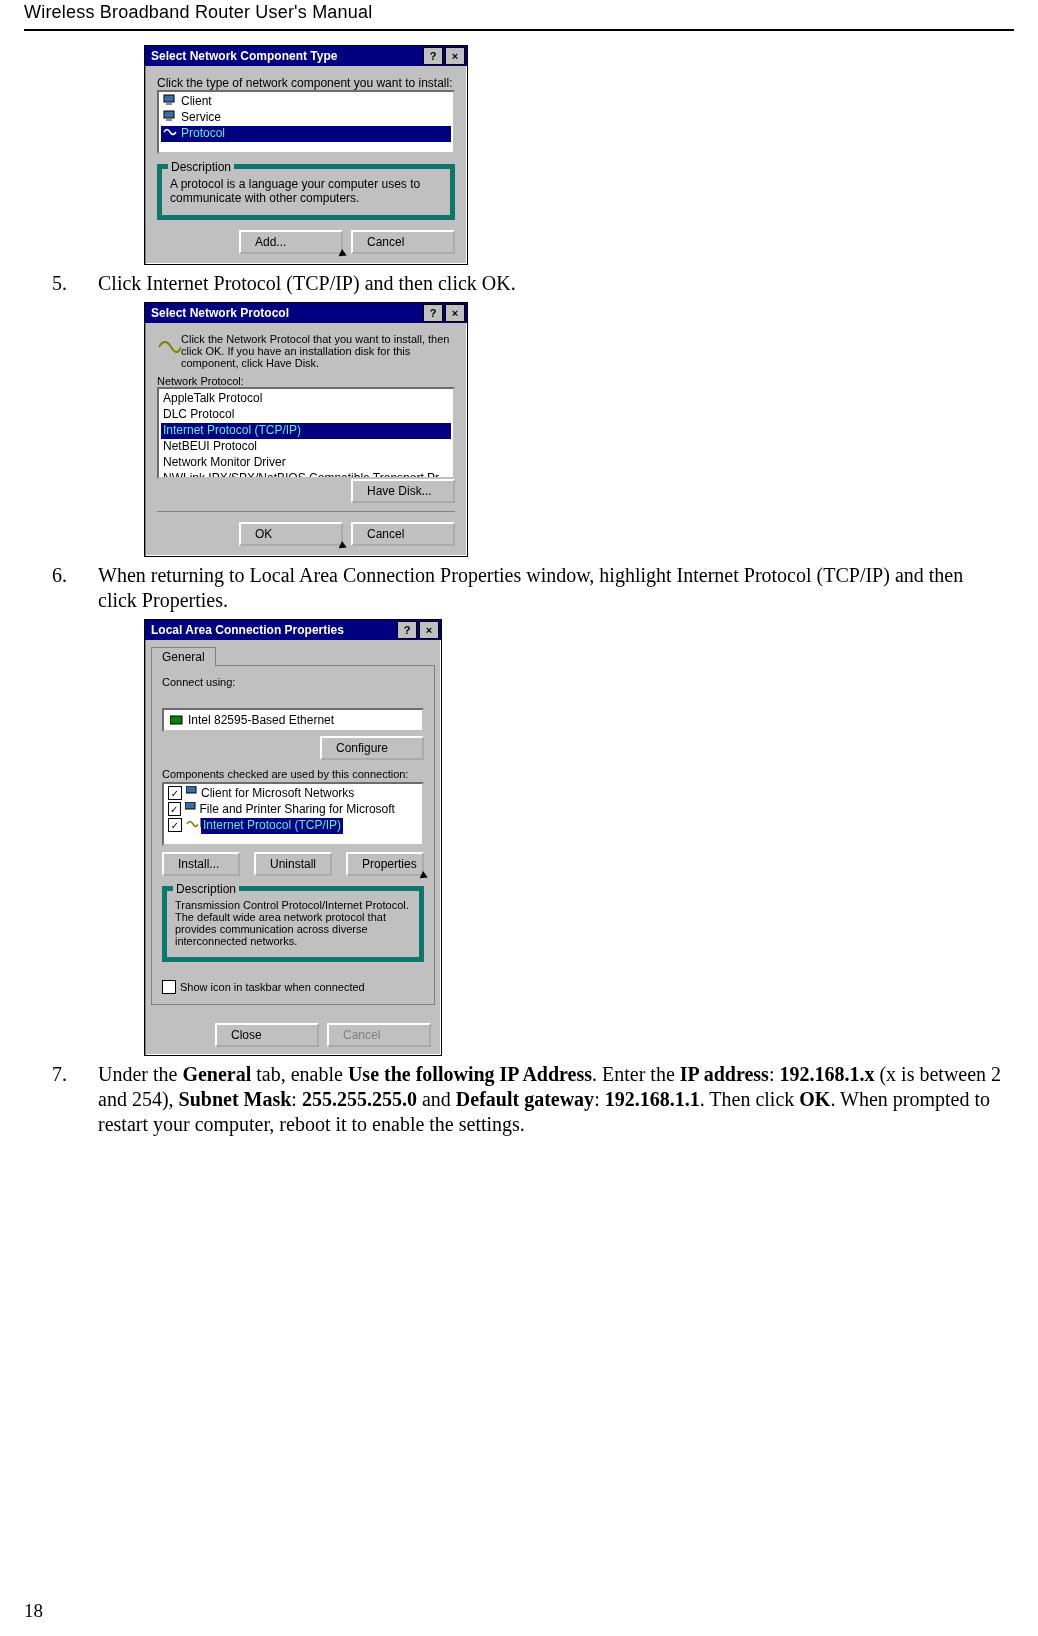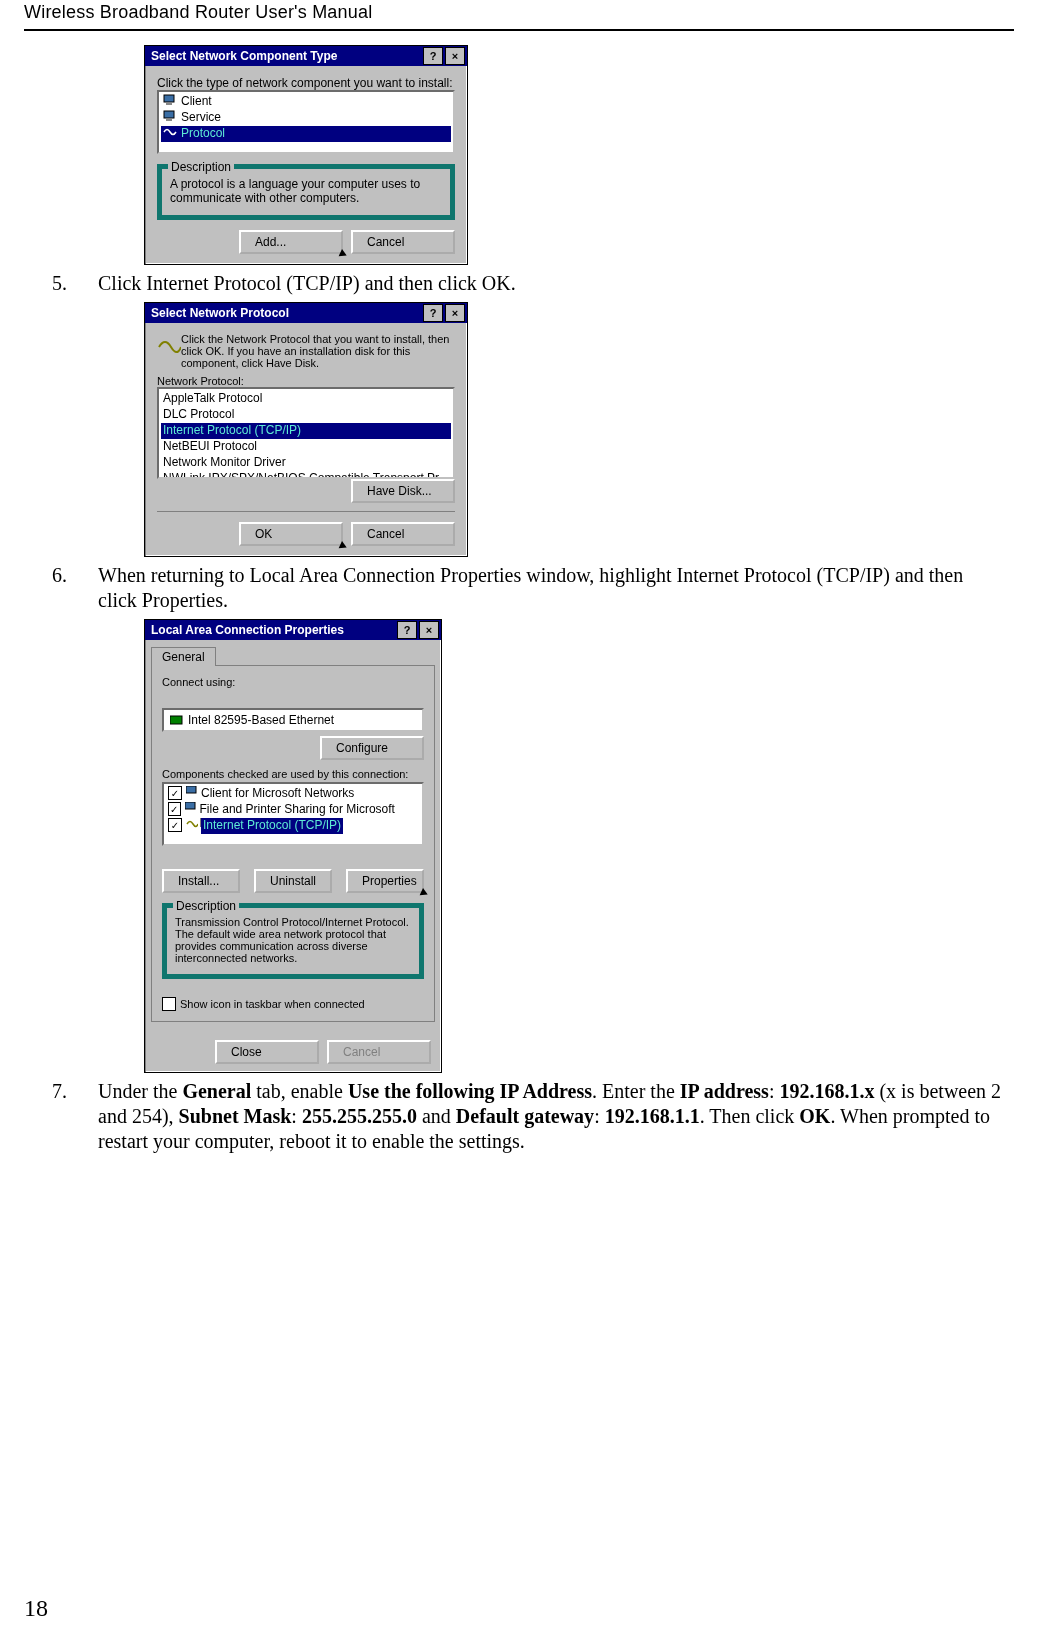--- a/index.html
+++ b/index.html
@@ -27,21 +27,21 @@
   .btn{background:#c0c0c0;border:2px outset #fff;padding:3px 14px;font-size:12px;min-width:72px;}
   .btnrow{display:flex;justify-content:flex-end;gap:8px;margin-top:10px}
   svg{display:block}
   .ic-monitor{width:14px;height:12px}
   .ic-cable{width:14px;height:12px}
   .tab{display:inline-block;border:1px solid #808080;border-bottom:none;background:#c0c0c0;padding:2px 10px;font-size:12px;position:relative;top:1px}
   .tabpanel{border:1px solid #808080;padding:10px;background:#c0c0c0}
   .sunken{background:#fff;border:2px inset #c0c0c0;padding:3px 6px;font-size:12px}
   .chk{width:12px;height:12px;border:1px solid #000;background:#fff;display:inline-flex;align-items:center;justify-content:center;font-size:10px;margin-right:4px}
   .small{font-size:11px}
-  .footer-page{position:absolute;left:24px;bottom:14px;font-size:24px}
+  .footer-page{position:absolute;left:24px;bottom:14px;font-size:19px}
   .cursor{position:relative}
   .cursor::after{content:"";position:absolute;right:-6px;bottom:-6px;width:0;height:0;border-left:7px solid #000;border-top:4px solid transparent;border-bottom:4px solid transparent;transform:rotate(25deg)}
 </style>
 </head>
 <body>
 
 <div class="page">
 
   <div class="hdr">Wireless Broadband Router User's Manual</div>
   <hr class="hdr-rule">
@@ -210,21 +210,21 @@
                 <div class="lb-row">
                     <span class="chk">✓</span>
                     <span style="margin-right:3px">
                       <svg width="12" height="10" viewBox="0 0 12 10">
                         <path d="M1 6 Q4 1 7 6 T12 6" fill="none" stroke="#808000" stroke-width="1.5"></path>
                       </svg>
                     </span>
                     <span class="sel" style="padding:0 2px">Internet Protocol (TCP/IP)</span>
                   </div>
               </div>
-              <div style="display:flex;gap:14px;margin-top:23px">
+              <div style="display:flex;gap:14px;margin-top:6px">
                 <div class="btn" style="flex:1;min-width:0">Install...</div>
                 <div class="btn" style="flex:1;min-width:0">Uninstall</div>
                 <div class="btn cursor" style="flex:1;min-width:0">Properties</div>
               </div>
               <div class="grp" style="margin-top:10px">
                 <span class="cap">Description</span>
                 <div>Transmission Control Protocol/Internet Protocol. The default wide area network protocol that provides communication across diverse interconnected networks.</div>
               </div>
               <div style="margin-top:18px;display:flex;align-items:center">
                 <span class="chk"></span>

